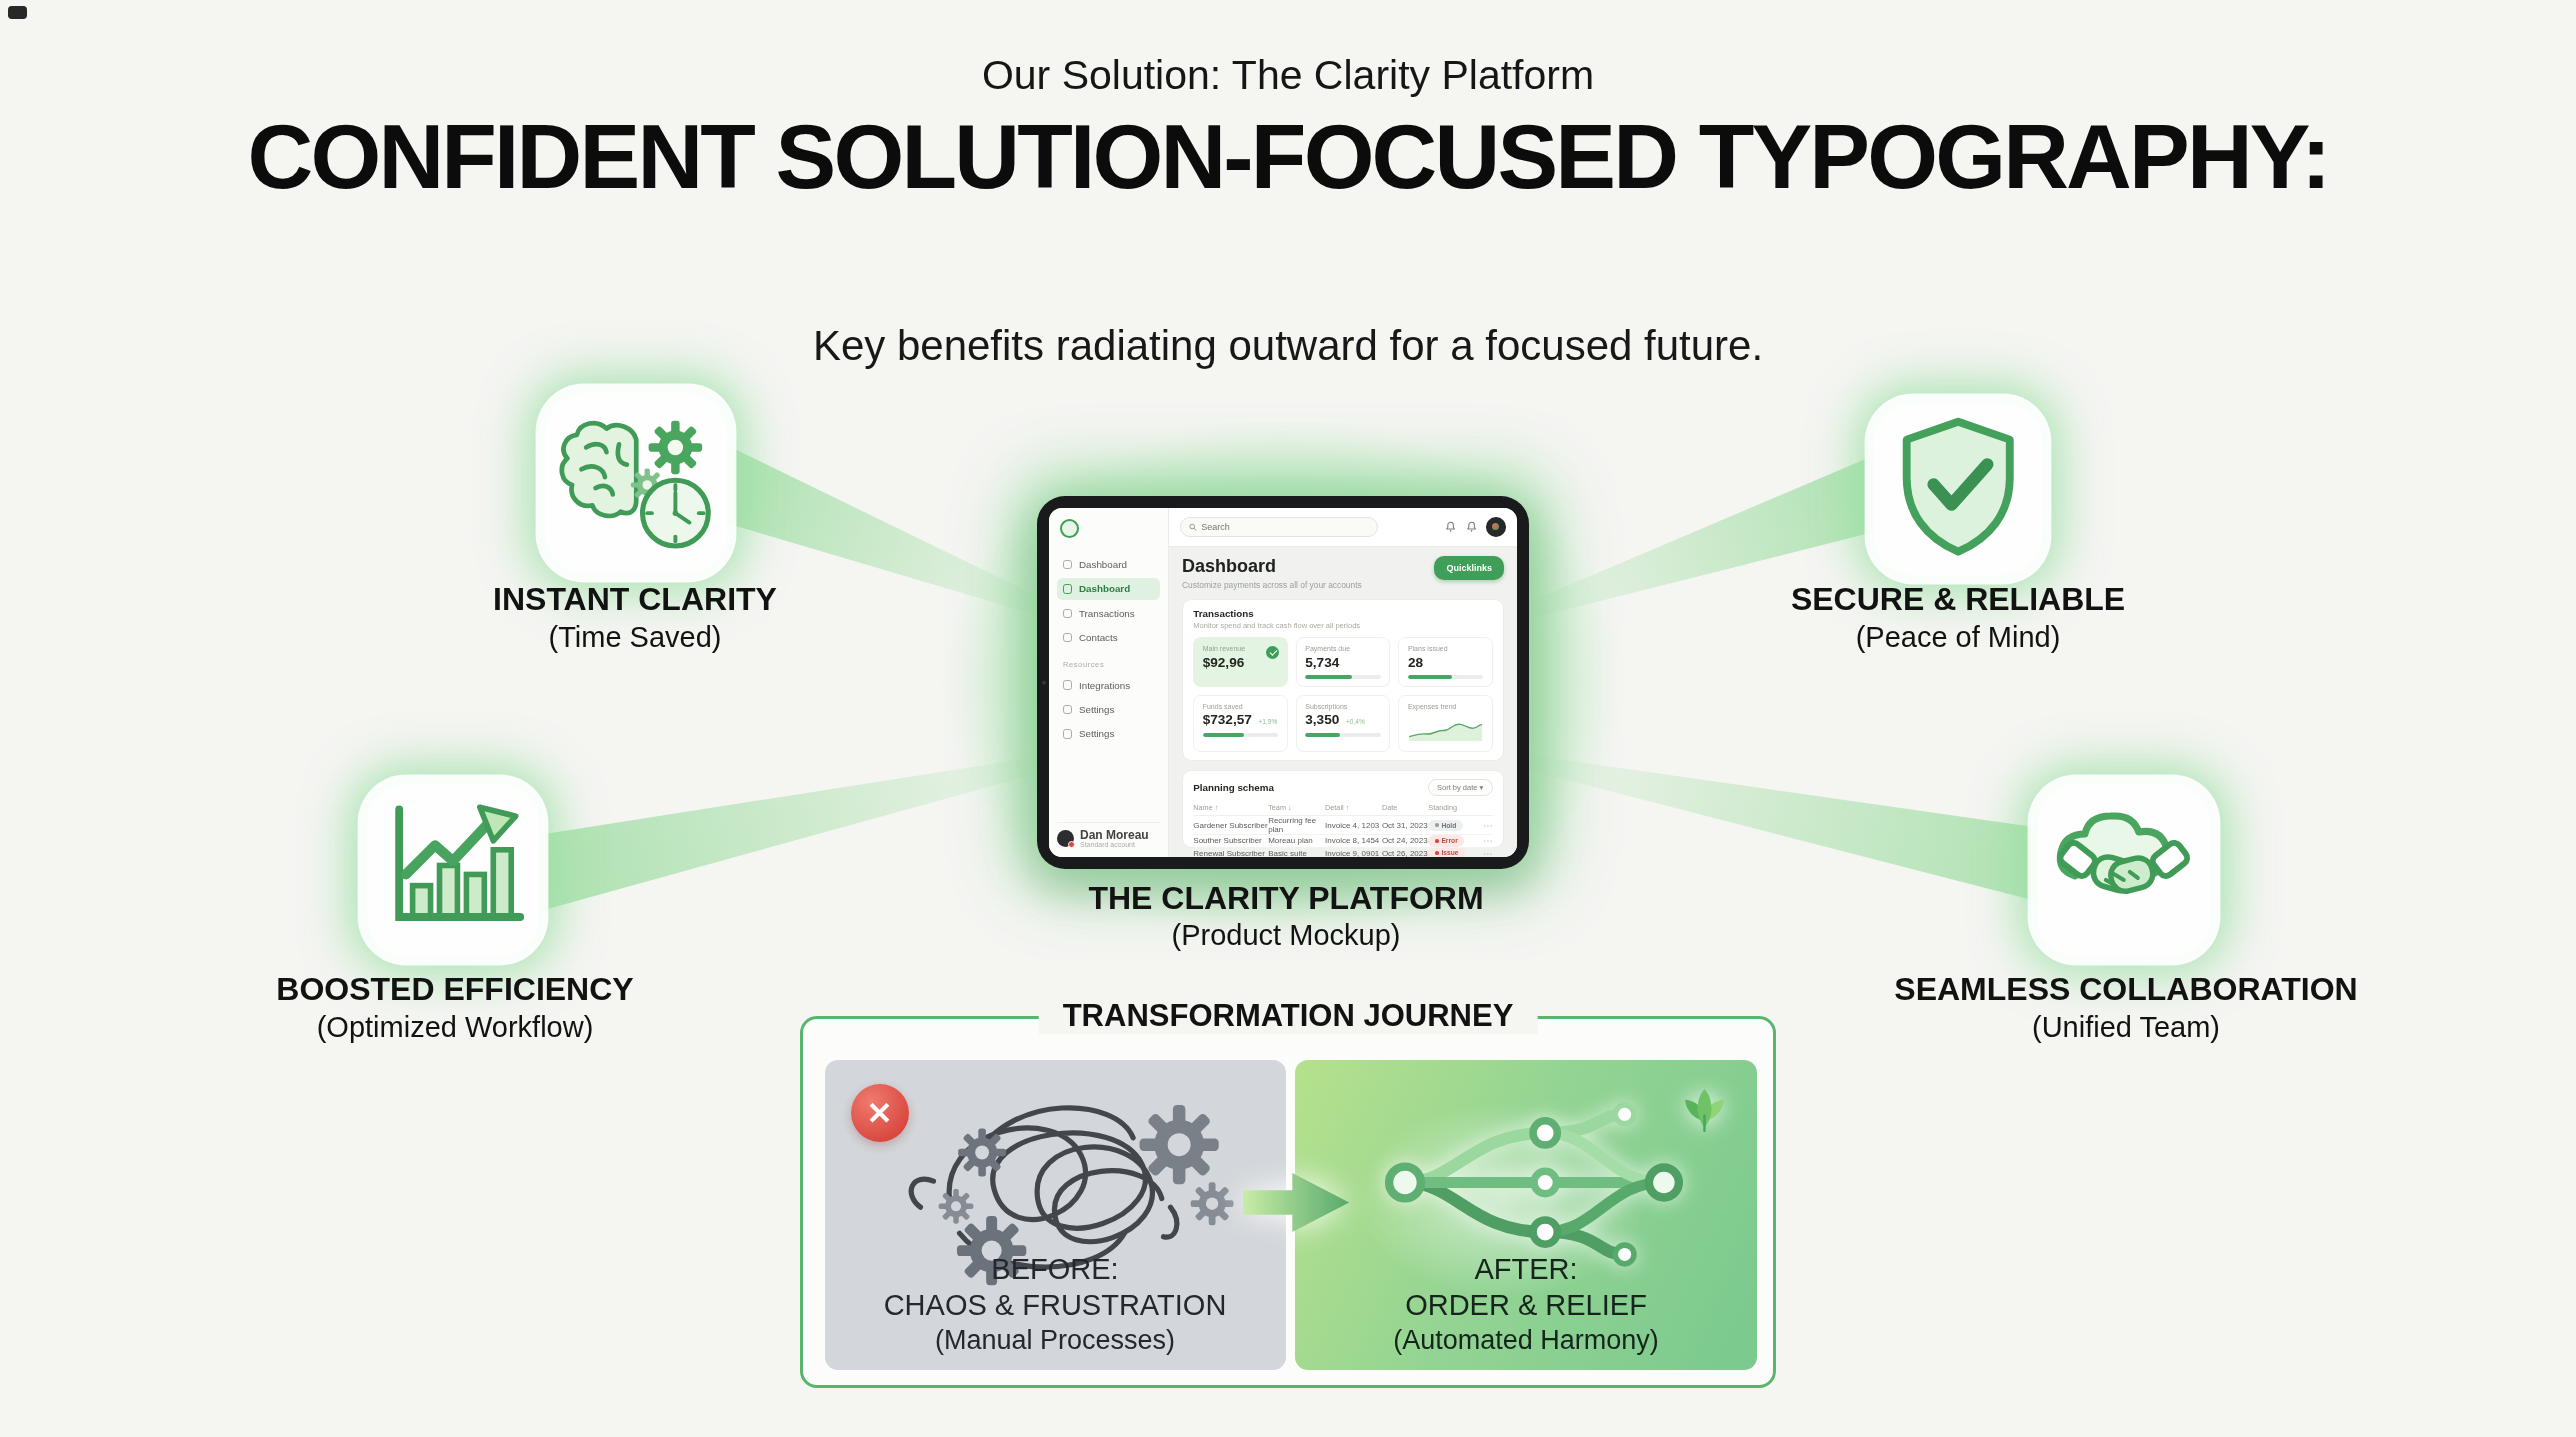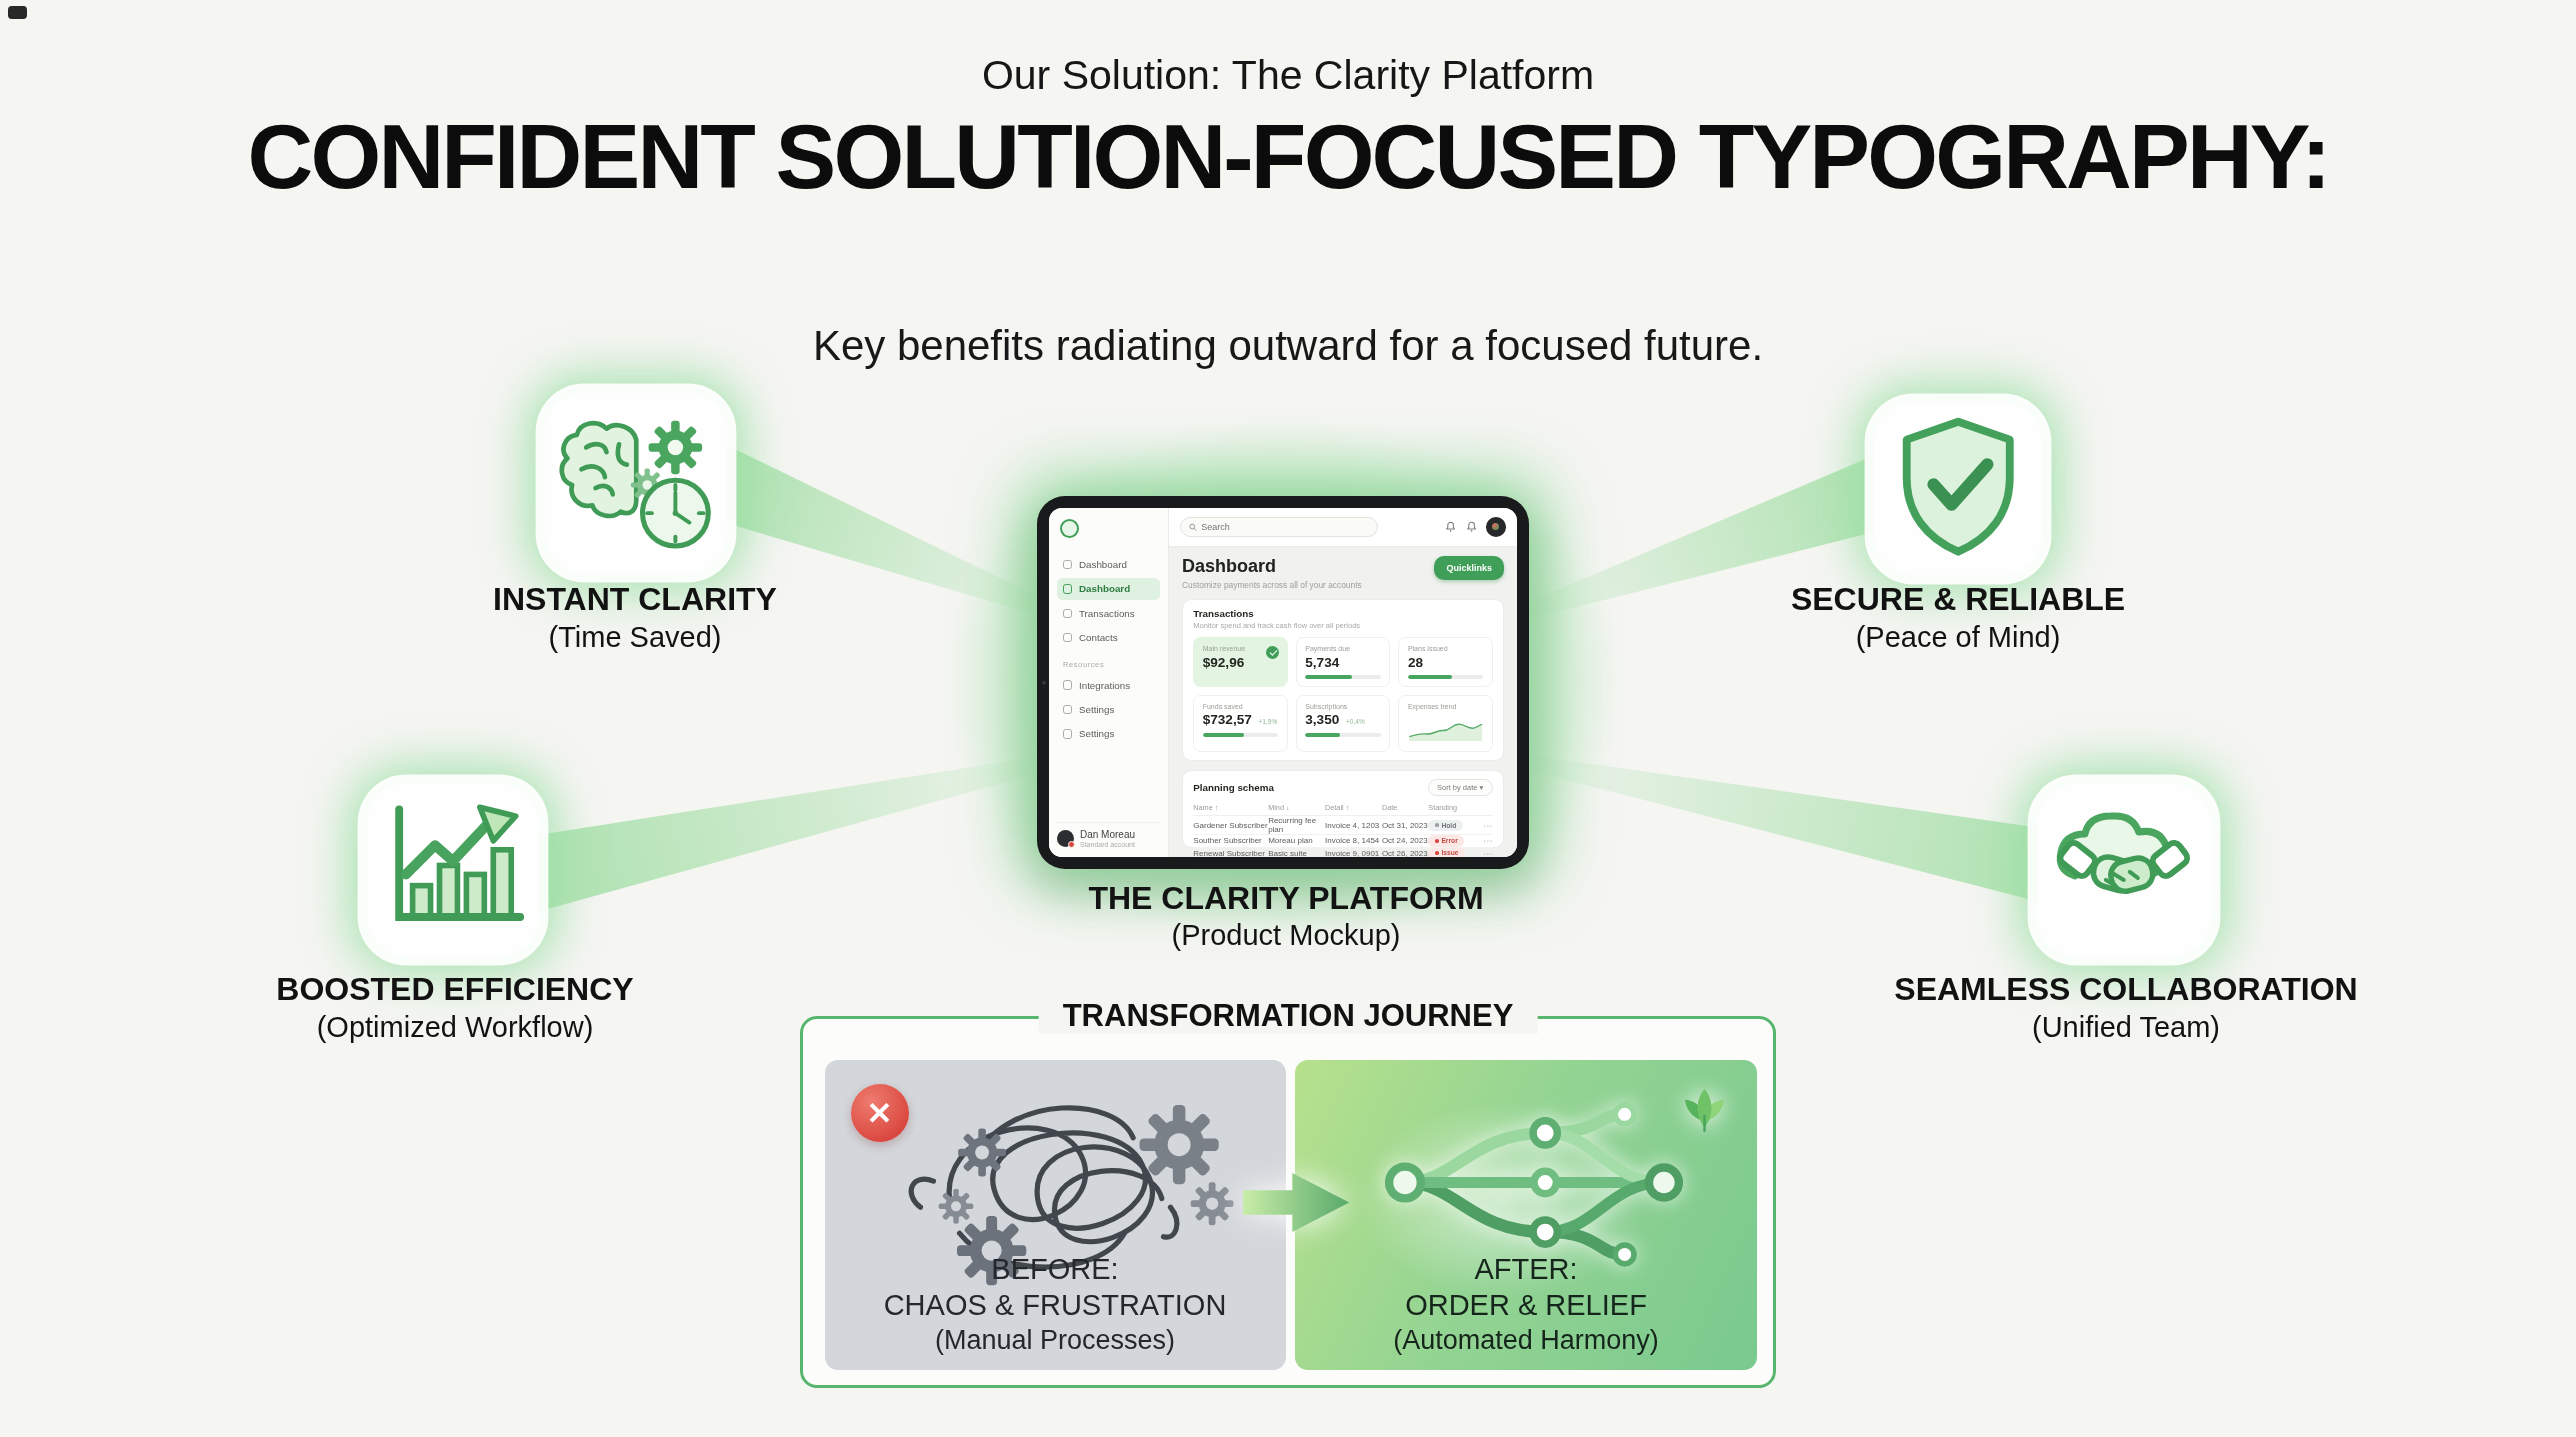--- a/index.html
+++ b/index.html
@@ -61,21 +61,21 @@
                 padding:0 5.6px; font-size:9.8px; color:#5c615c; margin-bottom:1.9px; }
   .m-nav-item .mi { width:9.4px; height:9.4px; border:1.2px solid #a8aea8; border-radius:2.8px; flex:none; }
   .m-nav-item.active { background:#dff1e0; color:#2d7d41; font-weight:700; }
   .m-nav-item.active .mi { border-color:#3f9e58; }
   .m-sec { font-size:7.5px; letter-spacing:0.6px; color:#a8aca6; margin:11.2px 5.6px 4.7px; }
   .m-user { position:absolute; left:8.4px; right:8.4px; bottom:9.4px; display:flex; gap:5.6px; align-items:center;
             border-top:0.9px solid #efefec; padding-top:7.5px; }
   .m-user .av { width:17px; height:17px; border-radius:50%; background:#2b2d30; flex:none; position:relative; }
   .m-user .av::after { content:""; position:absolute; right:-0.9px; bottom:-0.9px; width:5.6px; height:5.6px;
                        border-radius:50%; background:#d9473f; border:1.4px solid #fcfcfa; }
-  .m-user .nm { font-size:10px; color:#3f443f; font-weight:400; line-height:10.3px; }
+  .m-user .nm { font-size:12px; color:#3f443f; font-weight:700; line-height:10.3px; }
   .m-user .rl { font-size:7px; color:#a9ada8; }
 
   .m-main { flex:1; display:flex; flex-direction:column; min-width:0; }
   .m-top { height:39px; flex:none; background:#ffffff; border-bottom:0.9px solid #ebebe8;
            display:flex; align-items:center; padding:0 11.2px; gap:9.4px; }
   .m-search { display:flex; align-items:center; gap:4.7px; width:198px; height:20.6px; border-radius:10.3px;
               border:0.9px solid #e2e2df; background:#fafaf7; padding:0 7.5px; }
   .m-search input { border:none; outline:none; background:transparent; font-size:9px; color:#6b6f6a;
                     width:100%; font-family:"Liberation Sans", sans-serif; }
   .m-top .sp { flex:1; }
@@ -406,21 +406,21 @@
             </div>
           </section>
 
           <section class="m-card m-table">
             <div class="m-thead">
               <div class="m-ptitle">Planning schema</div>
               <div class="m-pill">Sort by date ▾</div>
             </div>
             <div class="m-cols">
               <span><span>Name</span> <span>↑</span></span>
-              <span><span>Mind</span> <span>↓</span></span>
+              <span><span>Team</span> <span>↓</span></span>
               <span><span>Detail</span> <span>↑</span></span>
               <span>Date</span>
               <span>Standing</span>
               <span></span>
             </div>
             <div class="m-row">
               <span>Gardener Subscriber</span>
               <span>Recurring fee plan</span>
               <span>Invoice 4, 1203</span>
               <span>Oct 31, 2023</span>

